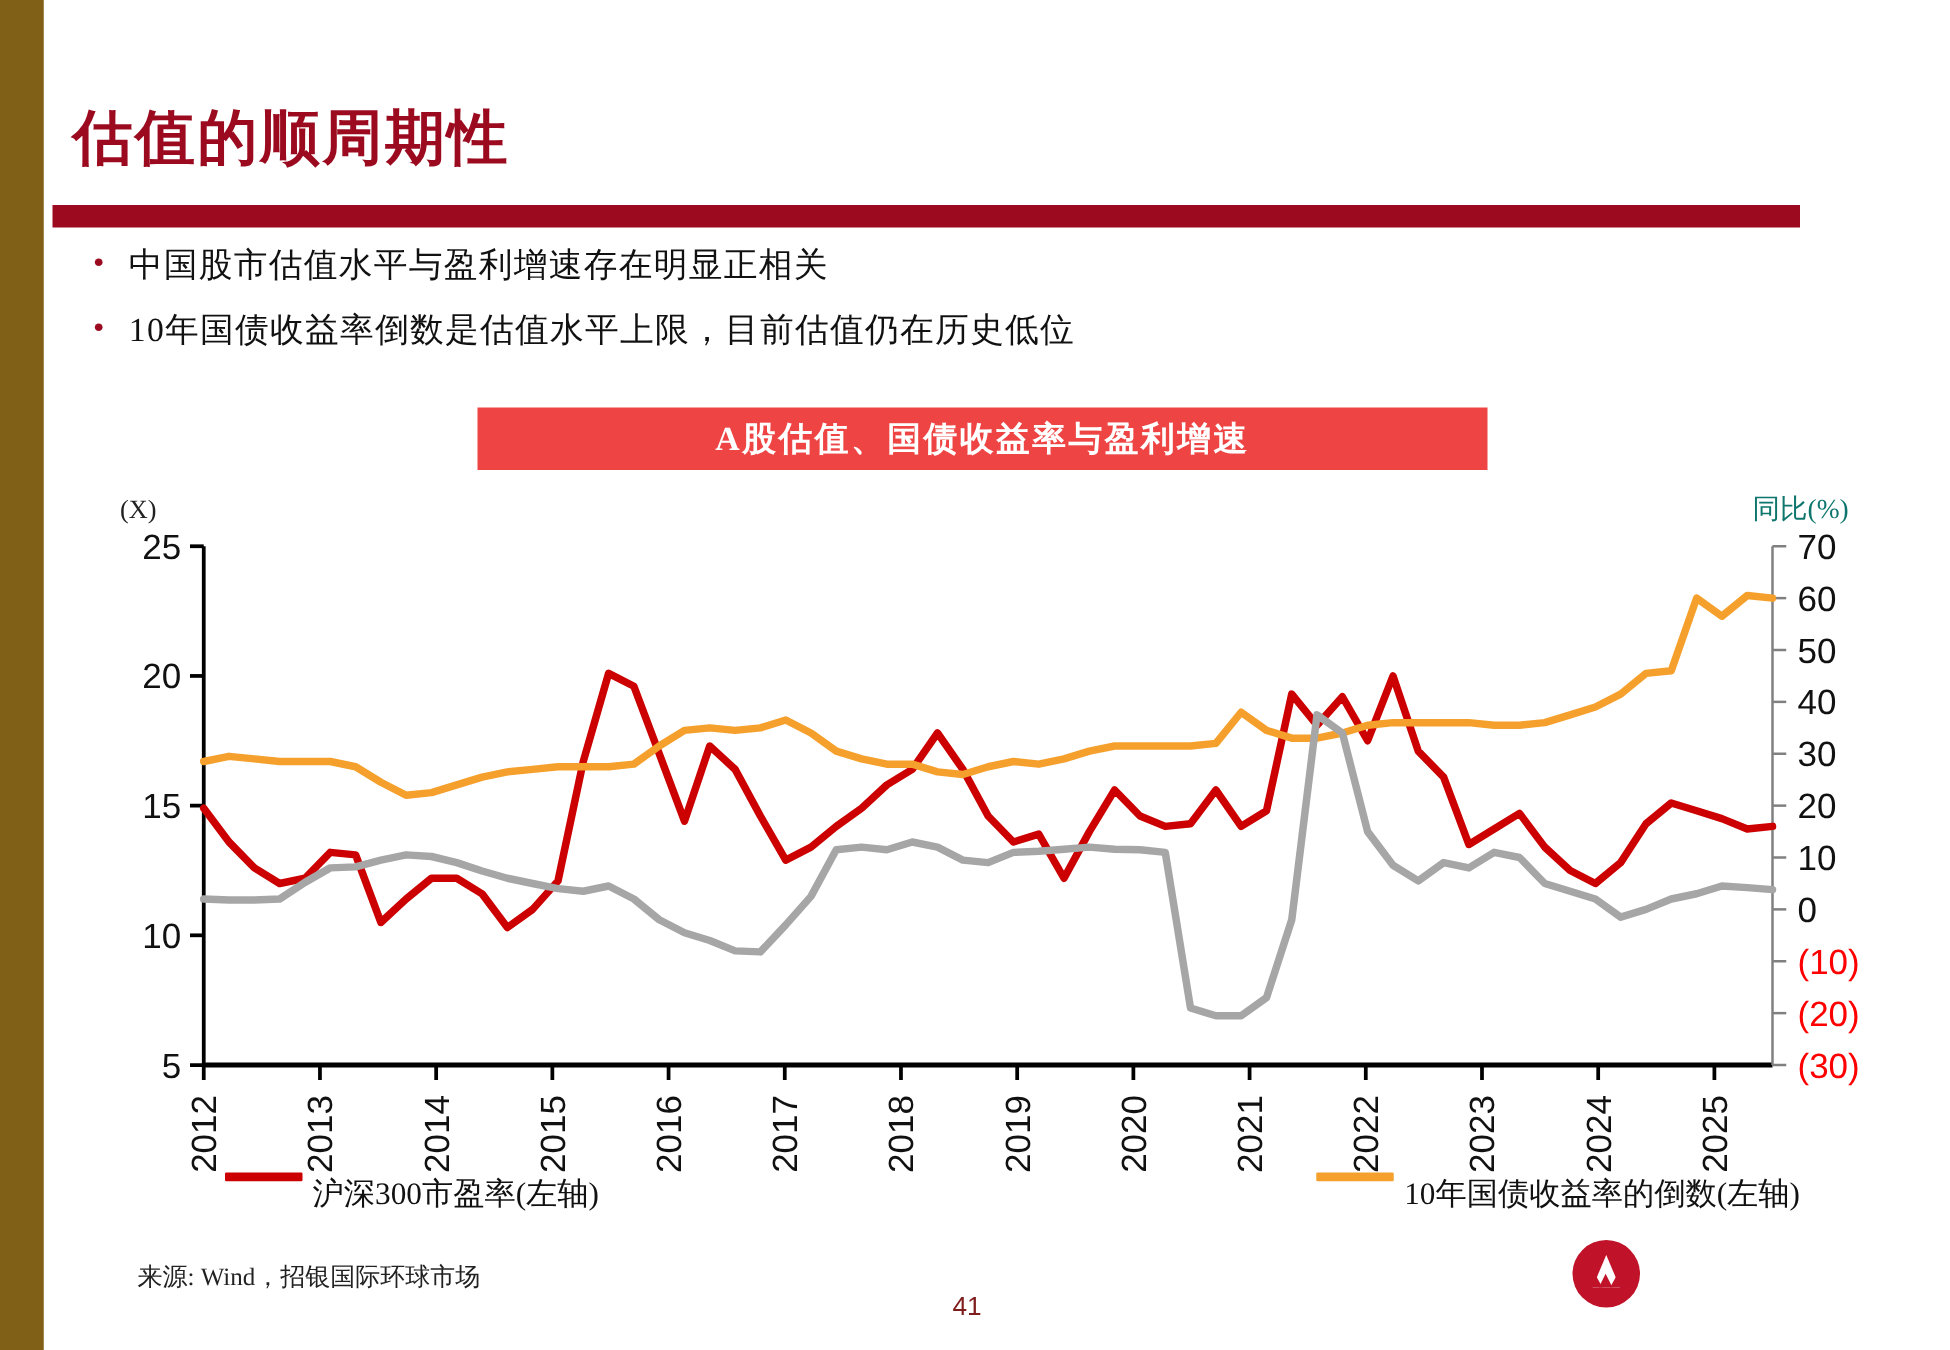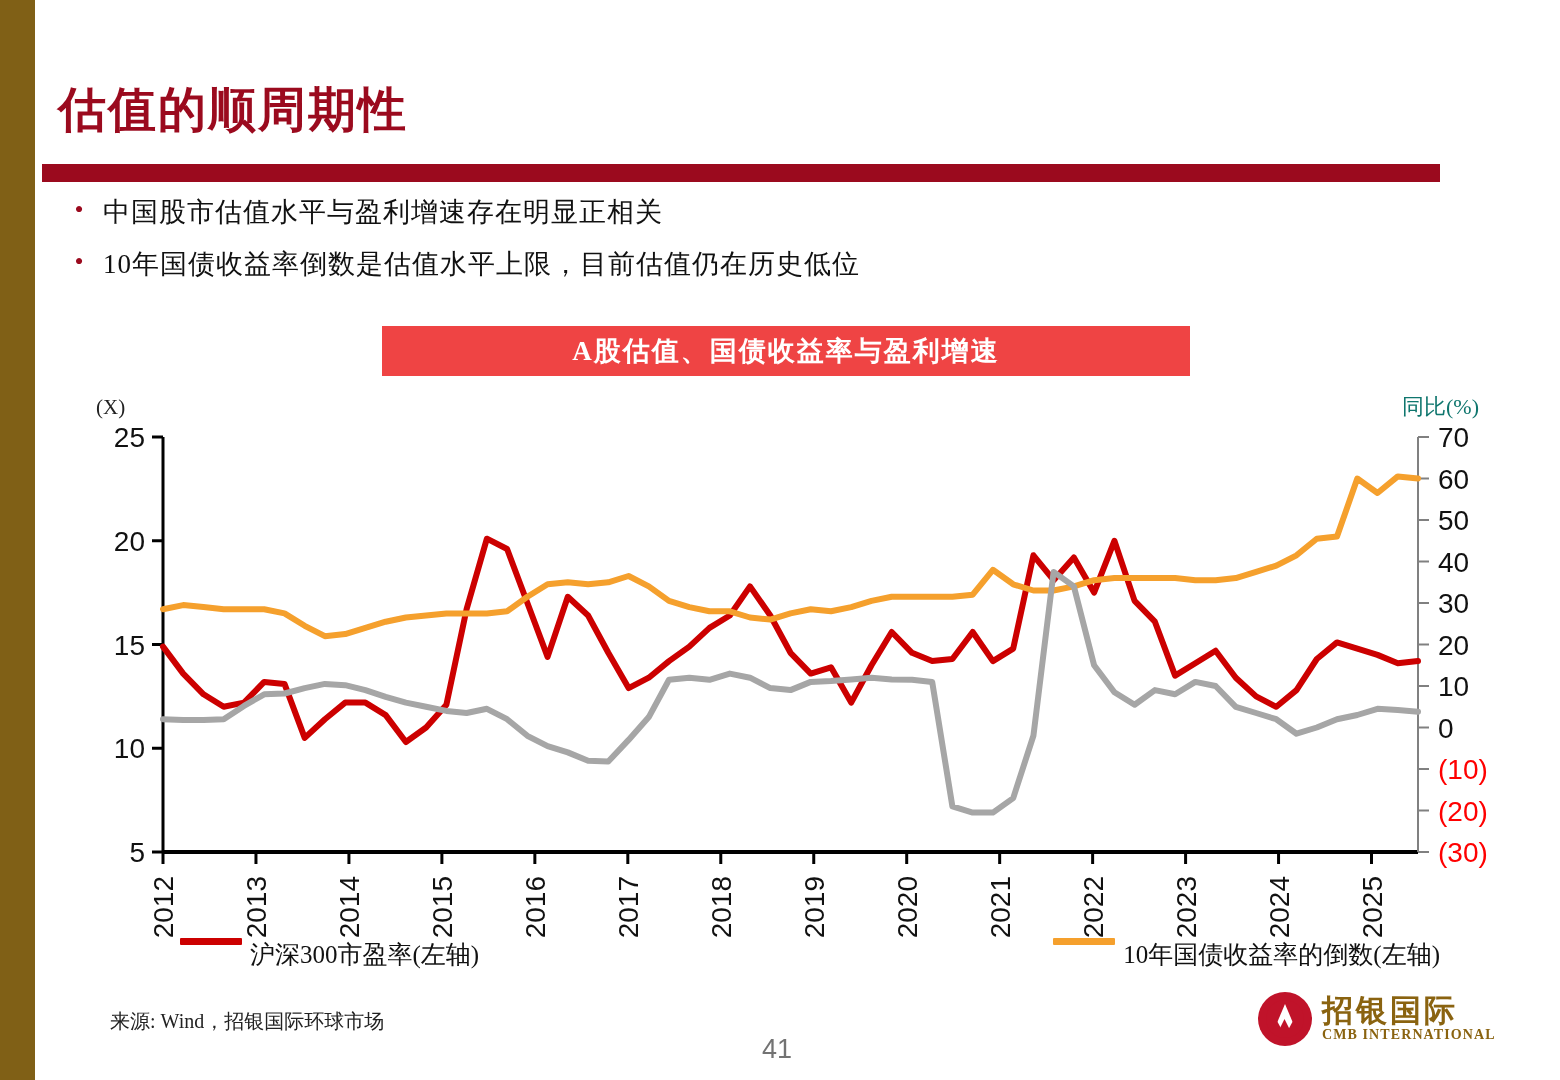--- a/index.html
+++ b/index.html
@@ -27,21 +27,21 @@
   }
   .chart-banner span{color:#ffffff;font-size:27px;font-weight:700;letter-spacing:2px;font-family:"Liberation Serif",serif;}
   .chart-wrap{position:absolute;left:0px;top:385px;width:1560px;height:560px;}
   .axis-unit-left{position:absolute;left:96px;top:395px;font-size:21px;color:#222;font-family:"Liberation Serif",serif;}
   .axis-unit-right{position:absolute;left:1402px;top:392px;font-size:22px;color:#0f766e;font-family:Liberation Serif, serif;}
   .legend{position:absolute;left:180px;top:938px;width:1260px;display:flex;justify-content:space-between;align-items:center;}
   .legend-item{display:flex;align-items:flex-start;}
   .legend-swatch{width:62px;height:7px;margin-right:8px;border-radius:1px;}
   .legend-label{font-size:25px;color:#111;font-family:"Liberation Serif",serif;white-space:nowrap;}
   .source{position:absolute;left:110px;top:1008px;font-size:20px;color:#222;font-family:"Liberation Serif",serif;}
-  .pagenum{position:absolute;left:762px;top:1034px;font-size:27px;color:#737373;font-family:"Liberation Sans",sans-serif;}
+  .pagenum{position:absolute;left:762px;top:1034px;font-size:21px;color:#7f1d1d;font-family:"Liberation Sans",sans-serif;}
   .logo{position:absolute;left:1258px;top:992px;display:flex;align-items:center;}
   .logo-mark{width:54px;height:54px;border-radius:50%;background:#C0132A;margin-right:10px;position:relative;overflow:hidden;}
   .logo-inner{position:absolute;left:7px;top:8px;width:40px;height:38px;}
   .logo-text{display:flex;flex-direction:column;justify-content:center;}
   .logo-cn{font-size:31px;font-weight:700;color:#8A6310;letter-spacing:3px;line-height:1.05;font-family:"Liberation Serif",serif;}
   .logo-en{font-size:14px;font-weight:700;color:#8A6310;letter-spacing:1.1px;font-family:"Liberation Serif",serif;}
   text{font-family:"Liberation Sans",sans-serif;}
 </style>
 </head>
 <body>
@@ -157,17 +157,13 @@
 <div class="logo">
   <div class="logo-mark">
     <svg class="logo-inner" viewBox="0 0 40 38">
       <circle cx="20" cy="19" r="19" fill="#C0132A"></circle>
       <path d="M20 4 L31 30 L9 30 Z" fill="#ffffff"></path>
       <path d="M14 30 L19.5 19 L25 30 Z" fill="#C0132A"></path>
       <path d="M7 30 L12 21 L17 30 Z" fill="#C0132A"></path>
       <path d="M23 30 L28 21 L33 30 Z" fill="#C0132A"></path>
     </svg>
   </div>
-  <div class="logo-text">
-    <span class="logo-cn">招银国际</span>
-    <span class="logo-en">CMB INTERNATIONAL</span>
-  </div>
 </div>
 
 </body></html>

